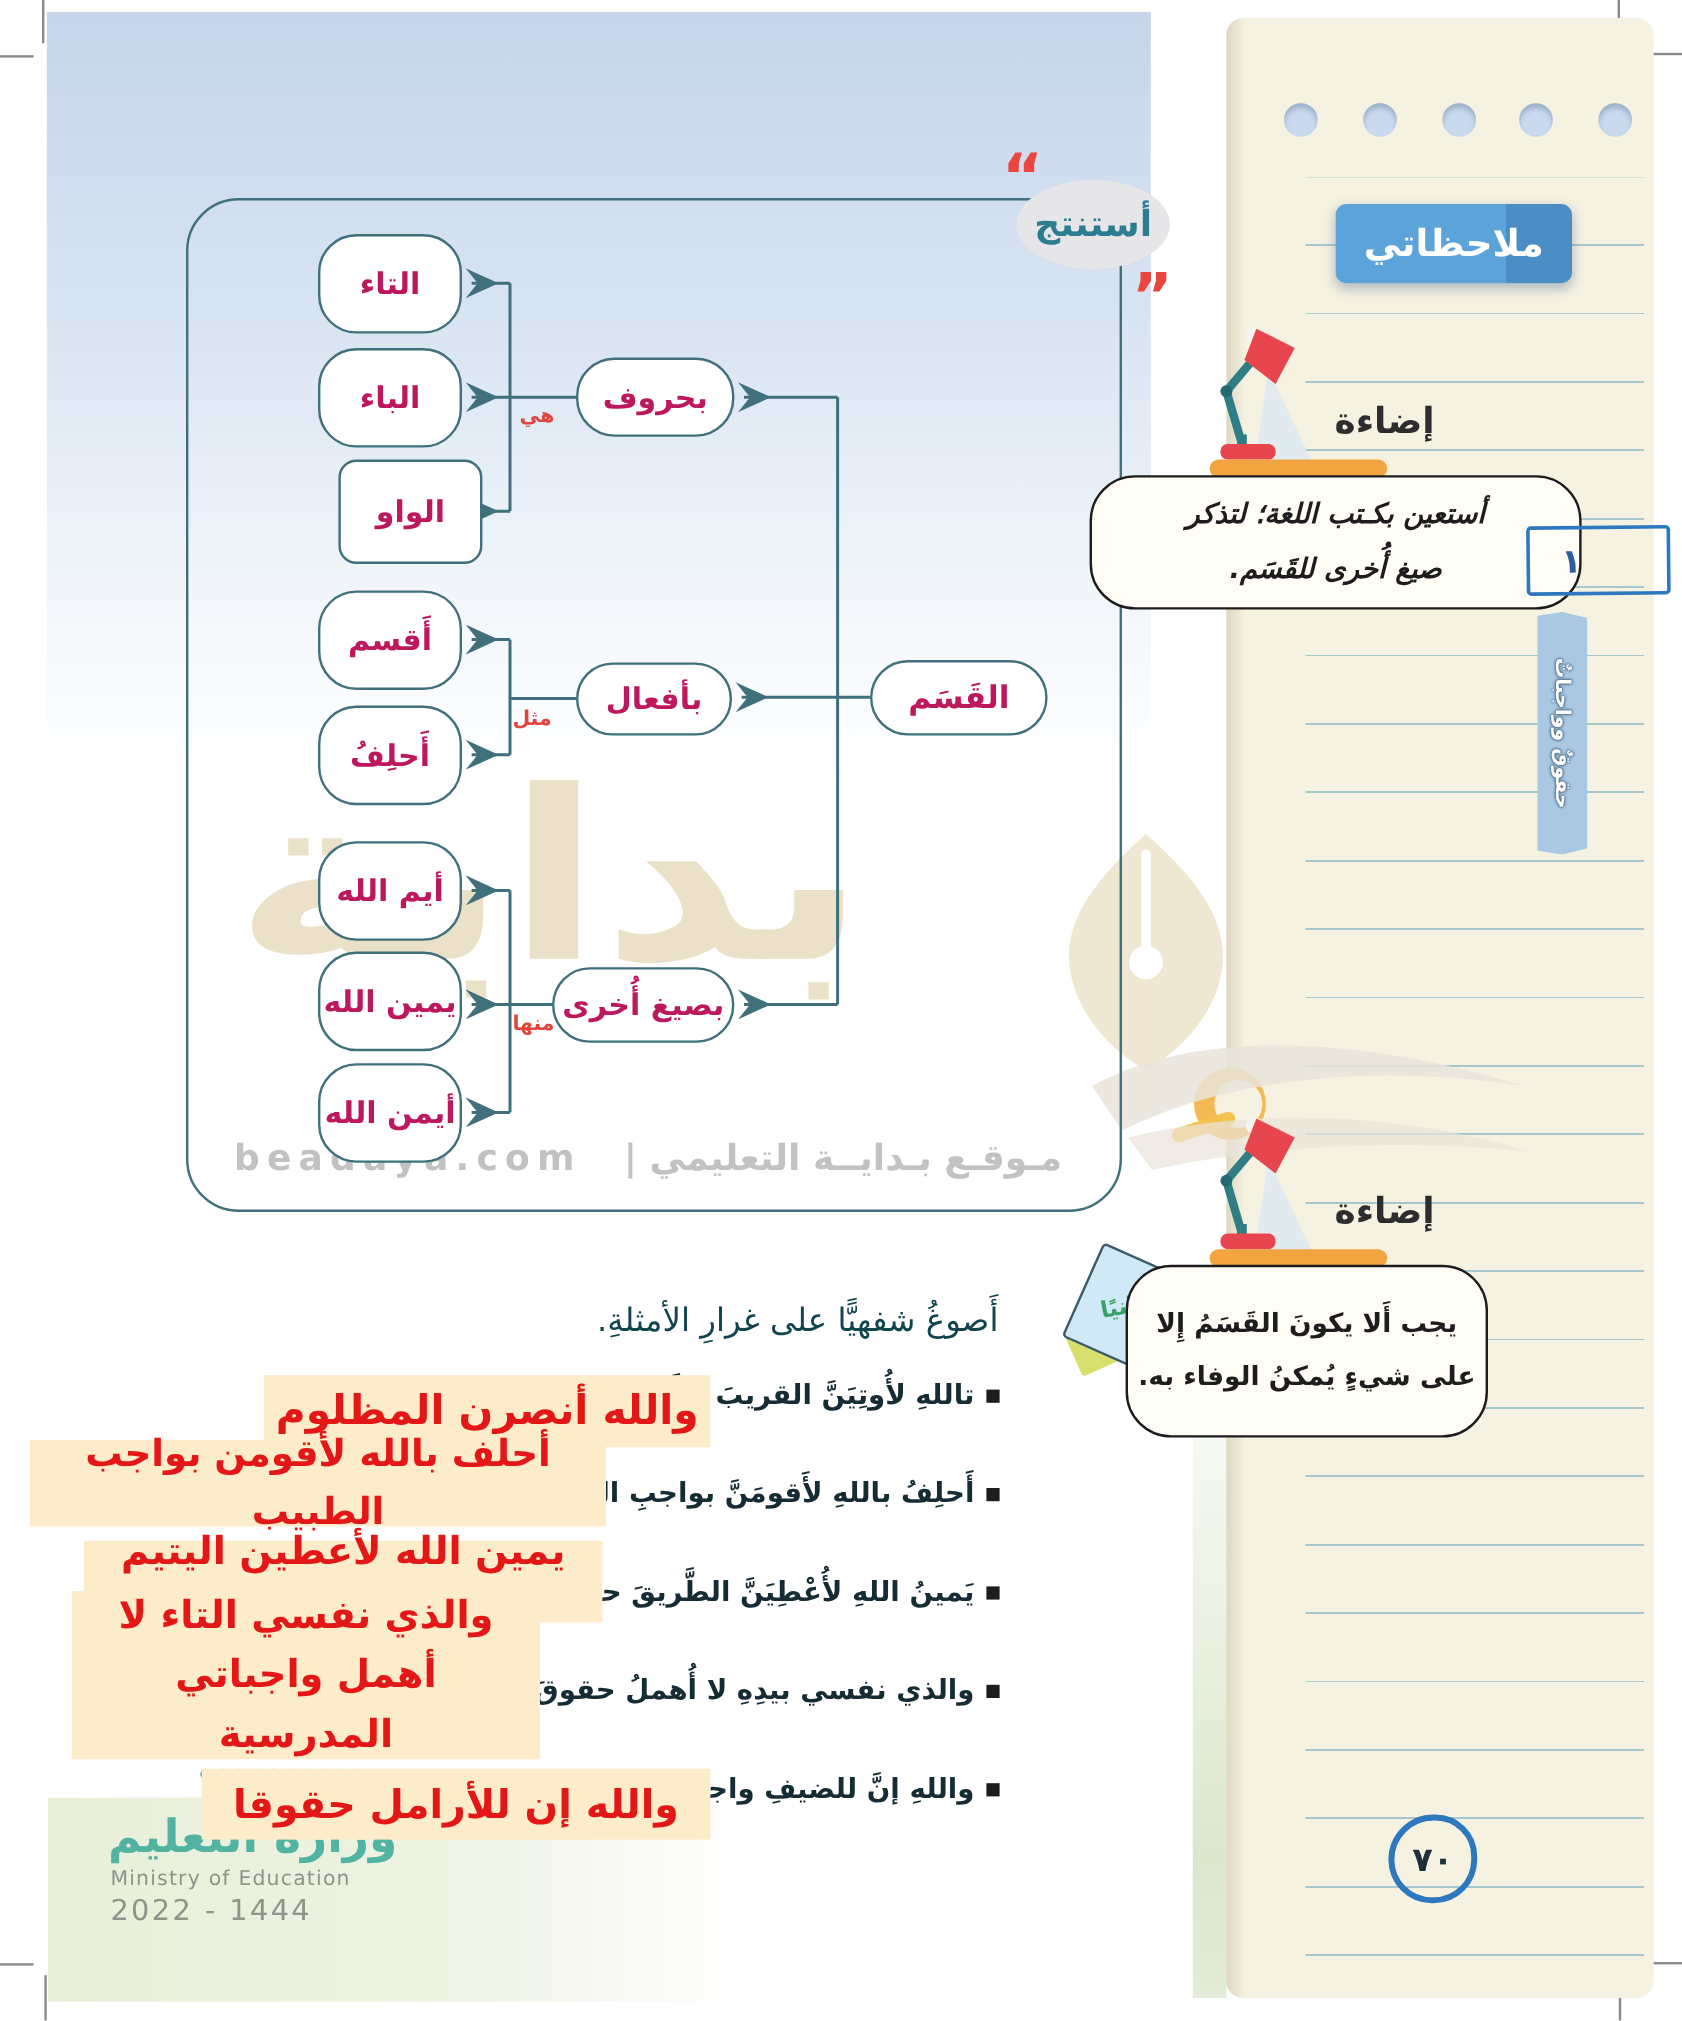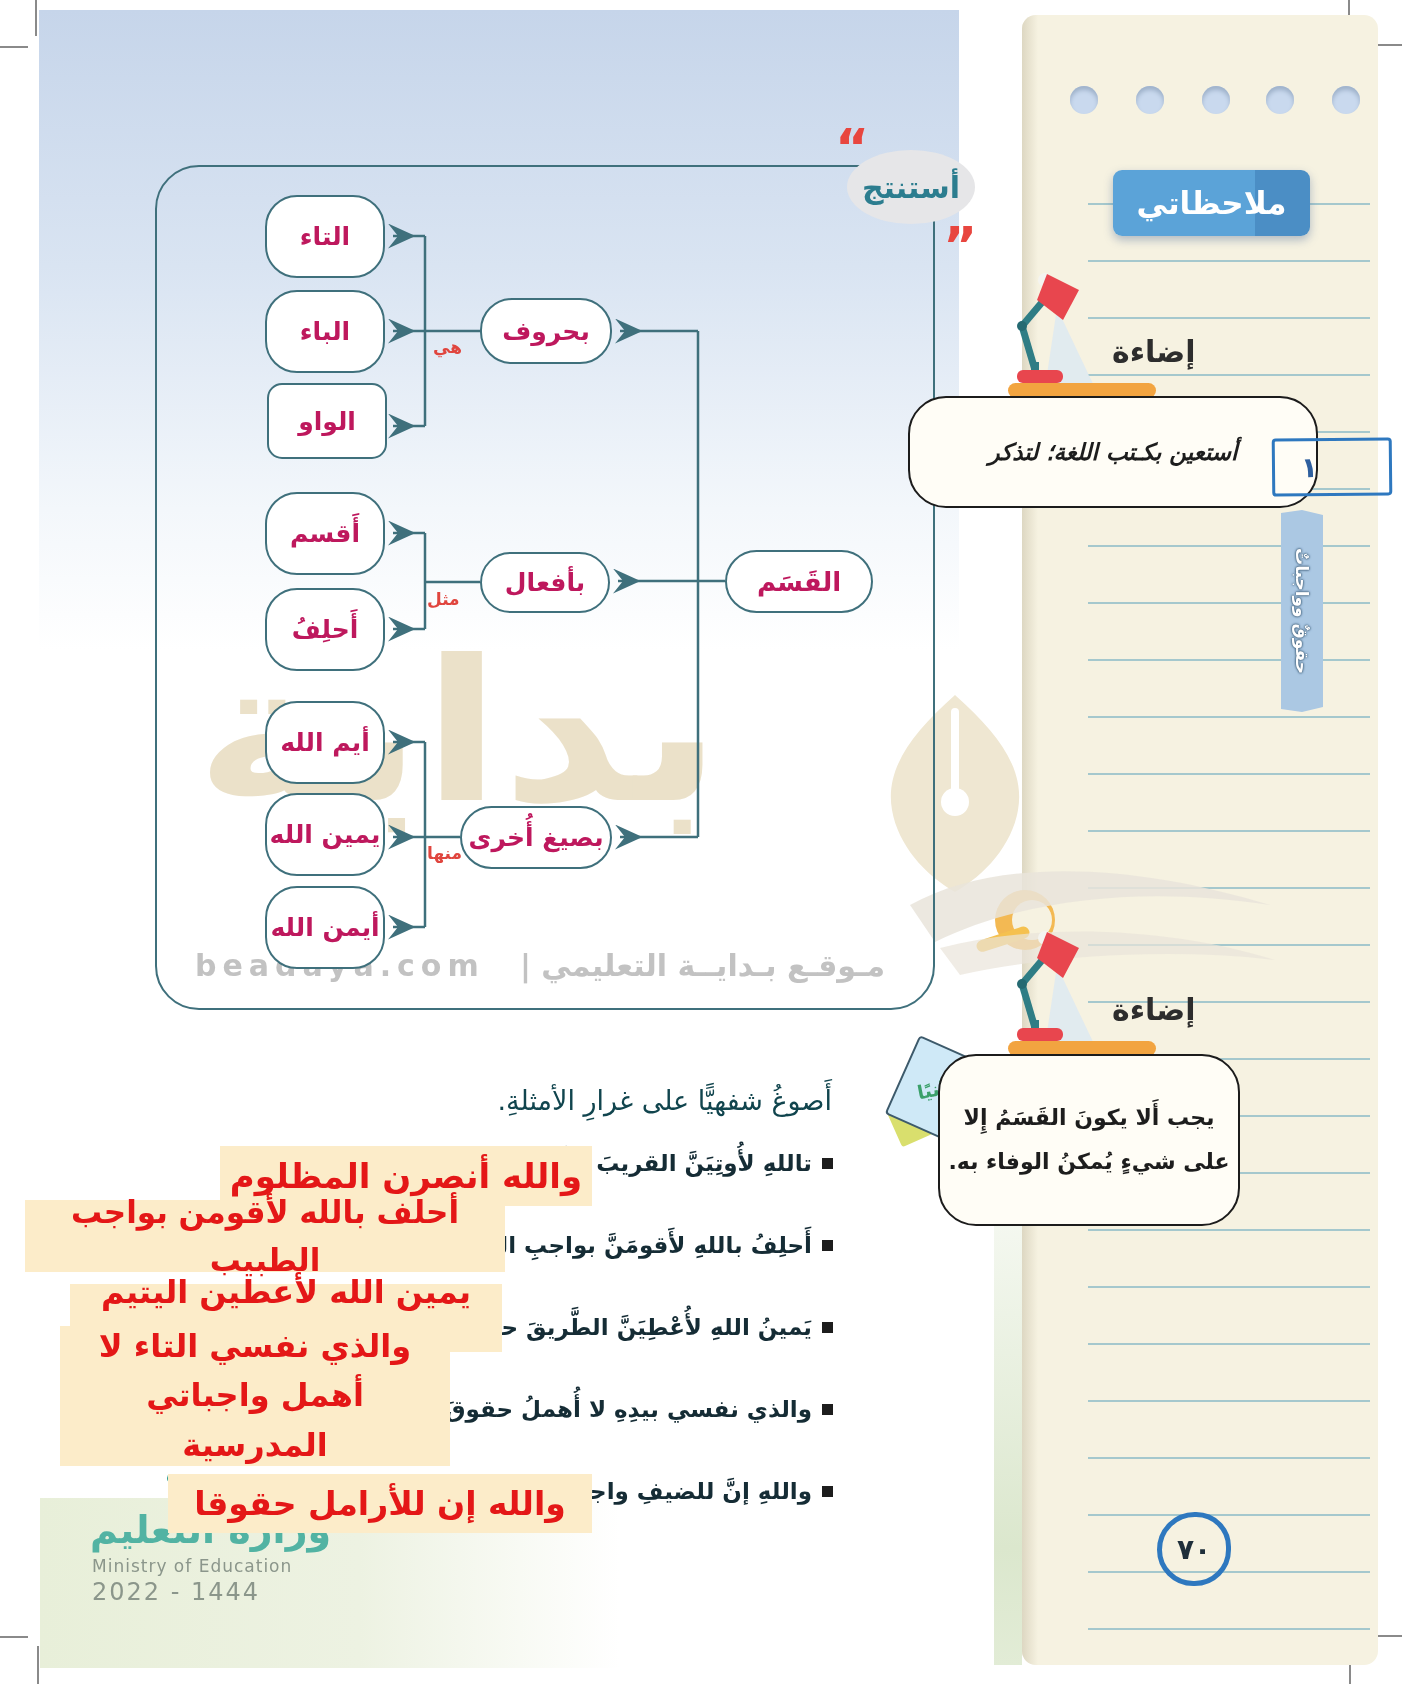--- a/index.html
+++ b/index.html
@@ -187,21 +187,21 @@
         <line x1="305" y1="672" x2="270" y2="672"></line>
         <line x1="270" y1="577" x2="270" y2="762"></line>
         <line x1="270" y1="577" x2="238" y2="577" marker-end="url(#ah)"></line>
         <line x1="270" y1="672" x2="238" y2="672" marker-end="url(#ah)"></line>
         <line x1="270" y1="762" x2="238" y2="762" marker-end="url(#ah)"></line>
       </g>
     </svg>
 
     <div class="node" style="left:110px;top:30px;width:120px;height:83px;">التاء</div>
     <div class="node" style="left:110px;top:125px;width:120px;height:83px;">الباء</div>
-    <div class="node" style="left:112px;top:218px;width:120px;height:76px;border-radius:15px;">الواو</div>
+    <div class="node" style="left:127px;top:218px;width:120px;height:87px;border-radius:15px;">الواو</div>
     <div class="node" style="left:110px;top:327px;width:120px;height:83px;">أَقسم</div>
     <div class="node" style="left:110px;top:423px;width:120px;height:83px;">أَحلِفُ</div>
     <div class="node" style="left:110px;top:536px;width:120px;height:83px;">أيم الله</div>
     <div class="node" style="left:110px;top:628px;width:120px;height:83px;">يمين الله</div>
     <div class="node" style="left:110px;top:721px;width:120px;height:83px;">أيمن الله</div>
     <div class="node" style="left:325px;top:133px;width:132px;height:66px;">بحروف</div>
     <div class="node" style="left:325px;top:387px;width:130px;height:61px;">بأفعال</div>
     <div class="node" style="left:305px;top:641px;width:152px;height:63px;">بصيغ أُخرى</div>
     <div class="node" style="left:570px;top:385px;width:148px;height:63px;font-size:26px;">القَسَم</div>
 
@@ -228,20 +228,21 @@
     <circle cx="44" cy="26" r="4" fill="#256a72"></circle>
     <circle cx="40" cy="12" r="7" fill="#f4f4f0"></circle>
     <polygon points="42,6 74,22 58,52 32,32" fill="#e8464e"></polygon>
     <rect x="26" y="94" width="8" height="12" fill="#2f7d85"></rect>
     <rect x="12" y="102" width="46" height="13" rx="6" fill="#e8464e"></rect>
   </svg>
   <div class="idaa" style="left:1112px;top:334px;">إضاءة</div>
   <div class="obar" style="left:1008px;top:383px;"></div>
   <div class="speech" style="left:908px;top:396px;width:410px;height:112px;font-style:italic;">
     <span>أستعين بكـتب اللغة؛ لتذكر</span>
+    <span>صيغ أُخرى للقَسَم.</span>
   </div>
 
   <div class="numbox">
     <span>١</span>
   </div>
 
   <div class="ribbon">
     <span>حقوقٌ وواجباتٌ</span>
   </div>
 
@@ -251,21 +252,21 @@
     <line x1="17" y1="58" x2="44" y2="26" stroke="#2f7d85" stroke-width="7"></line>
     <circle cx="17" cy="58" r="5" fill="#256a72"></circle>
     <circle cx="44" cy="26" r="4" fill="#256a72"></circle>
     <circle cx="40" cy="12" r="7" fill="#f4f4f0"></circle>
     <polygon points="42,6 74,22 58,52 32,32" fill="#e8464e"></polygon>
     <rect x="26" y="94" width="8" height="12" fill="#2f7d85"></rect>
     <rect x="12" y="102" width="46" height="13" rx="6" fill="#e8464e"></rect>
   </svg>
   <div class="idaa" style="left:1112px;top:992px;">إضاءة</div>
   <div class="obar" style="left:1008px;top:1041px;"></div>
-  <div class="speech" style="left:938px;top:1054px;width:302px;height:172px;font-size:22px;">
+  <div class="speech" style="left:938px;top:1054px;width:302px;height:144px;font-size:22px;">
     <span>يجب أَلا يكونَ القَسَمُ إِلا</span>
     <span>على شيءٍ يُمكنُ الوفاء به.</span>
   </div>
 
   <div class="page-circle">
     <span>٧٠</span>
   </div>
 
   <div class="second-icon">
     <div class="under"></div>

